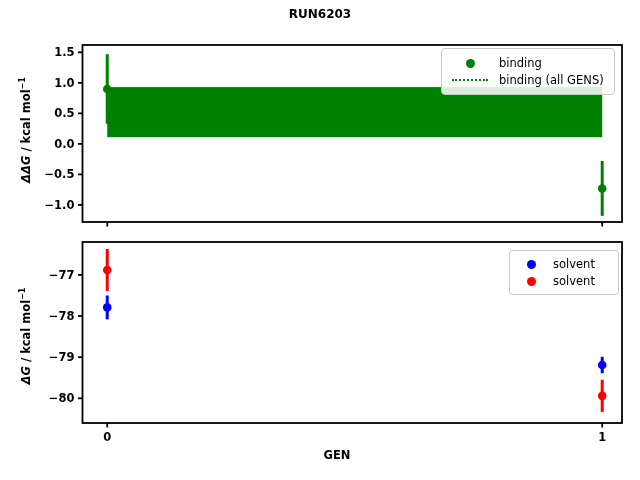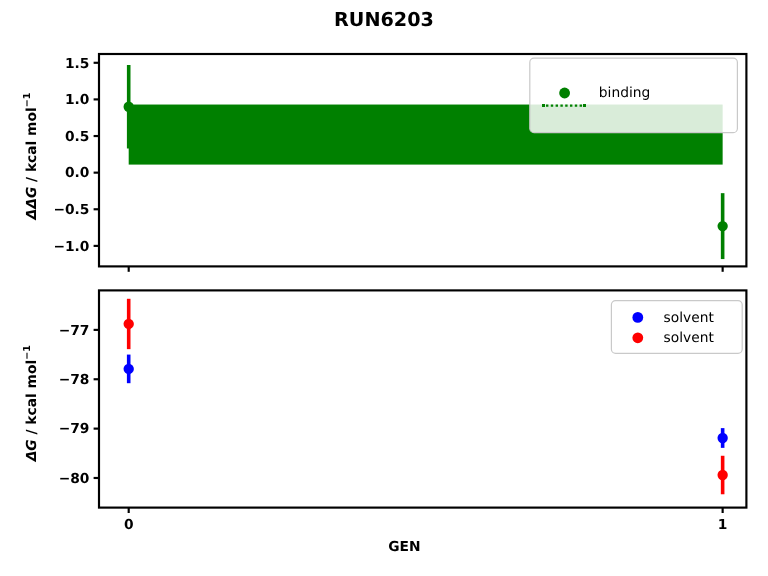--- a/index.html
+++ b/index.html
@@ -1,33 +1,33 @@
 <!DOCTYPE html>
 <html><head>
 <meta charset="utf-8">
 <style>
   html,body{margin:0;padding:0;background:#fff;}
   .figure{position:relative;width:640px;height:480px;background:#ffffff;overflow:hidden;
           font-family:"DejaVu Sans","Liberation Sans",sans-serif;color:#000;}
   .fig-title{position:absolute;top:7px;left:0;width:640px;text-align:center;
-             font-size:16px;font-weight:bold;}
+             font-size:12px;font-weight:bold;}
   #plot{position:absolute;left:0;top:0;}
   svg text{font-family:"DejaVu Sans","Liberation Sans",sans-serif;fill:#000000;}
   .ylabel{position:absolute;width:180px;height:16px;line-height:16px;left:-67px;
           text-align:center;font-weight:bold;font-size:11.5px;white-space:nowrap;
           transform:rotate(-90deg);}
   .ylabel sup{font-size:8px;}
   #ylabel-top{top:122px;}
   #ylabel-bottom{top:328px;}
   .xlabel{position:absolute;left:67px;width:540px;top:448px;text-align:center;
           font-weight:bold;font-size:11.5px;}
   .legend{position:absolute;background:rgba(255,255,255,0.85);border:1px solid #c9c9c9;
           border-radius:4px;box-sizing:border-box;display:flex;flex-direction:column;
           justify-content:center;gap:3px;padding:4px 8px;font-size:11.5px;}
-  #legend-top{left:441px;top:48px;width:174px;height:63px;}
+  #legend-top{left:441px;top:48px;width:174px;height:47px;}
   #legend-bottom{left:509px;top:250px;width:110px;height:45px;}
   .legend-row{display:flex;align-items:center;}
   .legend-marker{display:flex;justify-content:center;align-items:center;flex:0 0 auto;}
   #legend-top .legend-marker{width:40px;}
   #legend-bottom .legend-marker{width:26px;}
   .legend-label{margin-left:9px;white-space:nowrap;}
   .dot{width:9px;height:9px;border-radius:50%;}
   .dotline{width:36px;height:0;border-top:2.2px dotted;}
 </style>
 </head>
@@ -92,20 +92,21 @@
     <div class="legend-row">
       <span class="legend-marker">
           <span class="dot" style="background-color: rgb(0, 128, 0); border-color: rgb(0, 128, 0);"></span>
         </span>
       <span class="legend-label">binding</span>
     </div>
     <div class="legend-row">
       <span class="legend-marker">
           <span class="dotline" style="background-color: transparent; border-color: rgb(0, 128, 0);"></span>
         </span>
+      <span class="legend-label">binding (all GENS)</span>
     </div>
   </div>
 
   <div class="legend" id="legend-bottom">
     <div class="legend-row">
       <span class="legend-marker">
           <span class="dot" style="background-color: rgb(0, 0, 255); border-color: rgb(0, 0, 255);"></span>
         </span>
       <span class="legend-label">solvent</span>
     </div>

